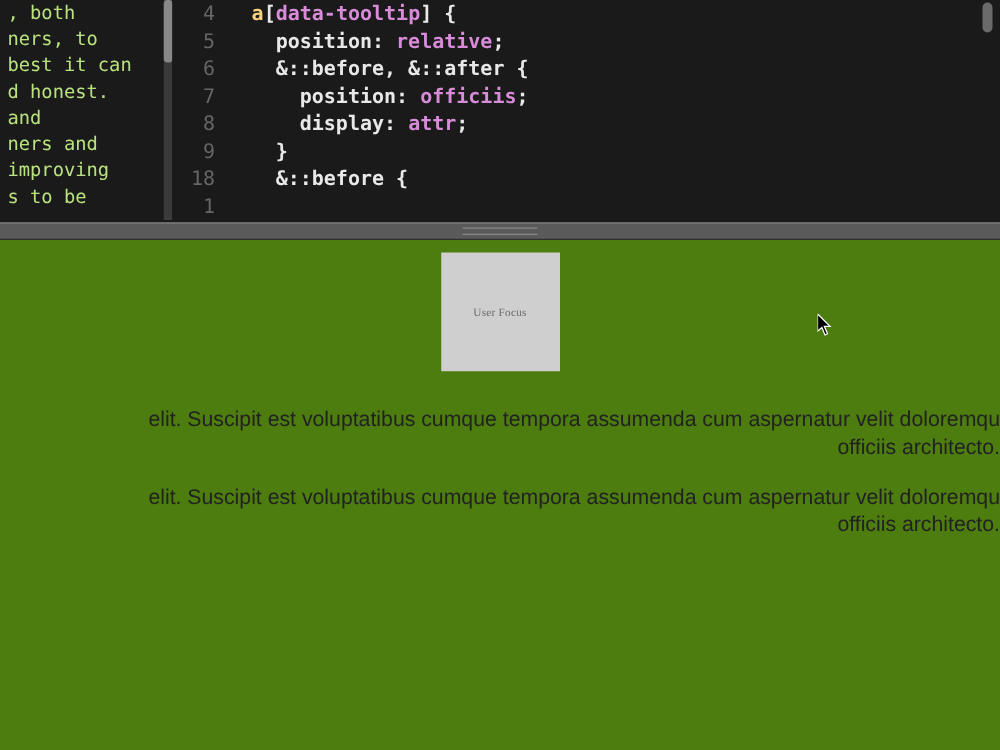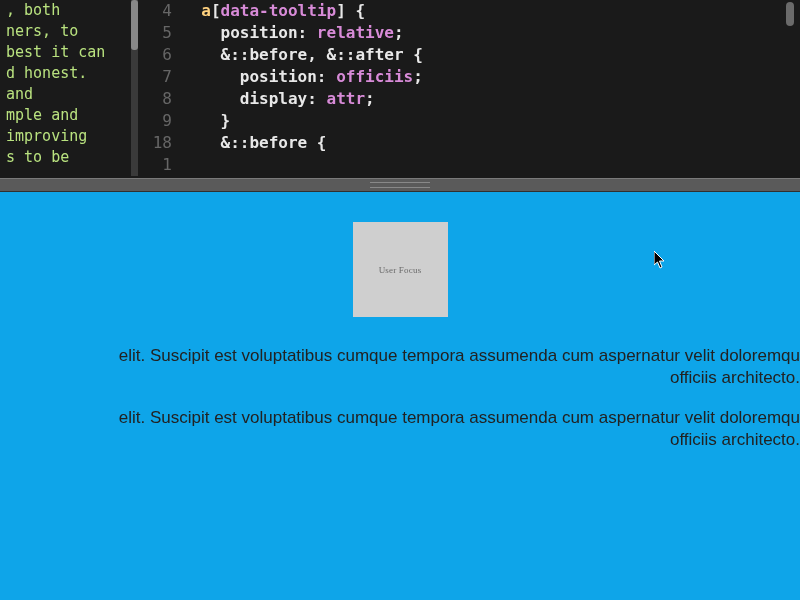--- a/index.html
+++ b/index.html
@@ -22,41 +22,41 @@
   .tok-prop  { color: #e8e8e8; font-weight: bold; }
   .tok-punc  { color: #e8e8e8; font-weight: bold; }
   .tok-val   { color: #d88bd8; font-weight: bold; }
   .tok-func  { color: #6ec3ff; font-weight: bold; }
   .tok-arg   { color: #d88bd8; font-weight: bold; }
   .right-scroll { position: absolute; right: 6px; top: 2px; width: 8px; height: 24px; background: #6a6a6a; border-radius: 4px; }
 
   .divider { height: 14px; background: #5a5a5a; border-top: 1px solid #7a7a7a; border-bottom: 1px solid #303030; position: relative; }
   .divider::after { content:""; position:absolute; left:50%; top:50%; width:60px; height:4px; transform:translate(-50%,-50%); border-top:1px solid #888; border-bottom:1px solid #888; }
 
-  .preview { flex: 1; background: #0ea5e9; position: relative; padding-top: 30px; text-align: center; }
+  .preview { flex: 1; background: #4d7c0f; position: relative; padding-top: 10px; text-align: center; }
   .thumb-box { width: 95px; height: 95px; background: #cfcfcf; margin: 0 auto; display: flex; align-items: center; justify-content: center; }
   .thumb-box span { font-family: Georgia, serif; font-size: 9px; color: #6a6a6a; letter-spacing: 0.2px; }
   .para { color: #222; font-size: 17px; line-height: 22px; white-space: nowrap; font-family: "Helvetica Neue", Arial, sans-serif; text-align: right; }
   .para-block { margin-top: 28px; }
   .para-block + .para-block { margin-top: 18px; }
 
   .cursor { position: absolute; width: 12px; height: 18px; pointer-events: none; }
 </style>
 </head>
 <body>
 
 <div class="top-split">
   <div class="left-pane" style="position:relative;">
     <div id="left-lines">
         <div class="frag">, both</div>
         <div class="frag">ners, to</div>
         <div class="frag">best it can</div>
         <div class="frag">d honest.</div>
         <div class="frag">and</div>
-        <div class="frag">mple and</div>
+        <div class="frag">ners and</div>
         <div class="frag">improving</div>
         <div class="frag">s to be</div>
       </div>
     <div class="left-scroll">
       <div class="left-scroll-thumb"></div>
     </div>
   </div>
   <div class="editor">
     <div class="gutter" id="gutter">
         <div>4</div>

